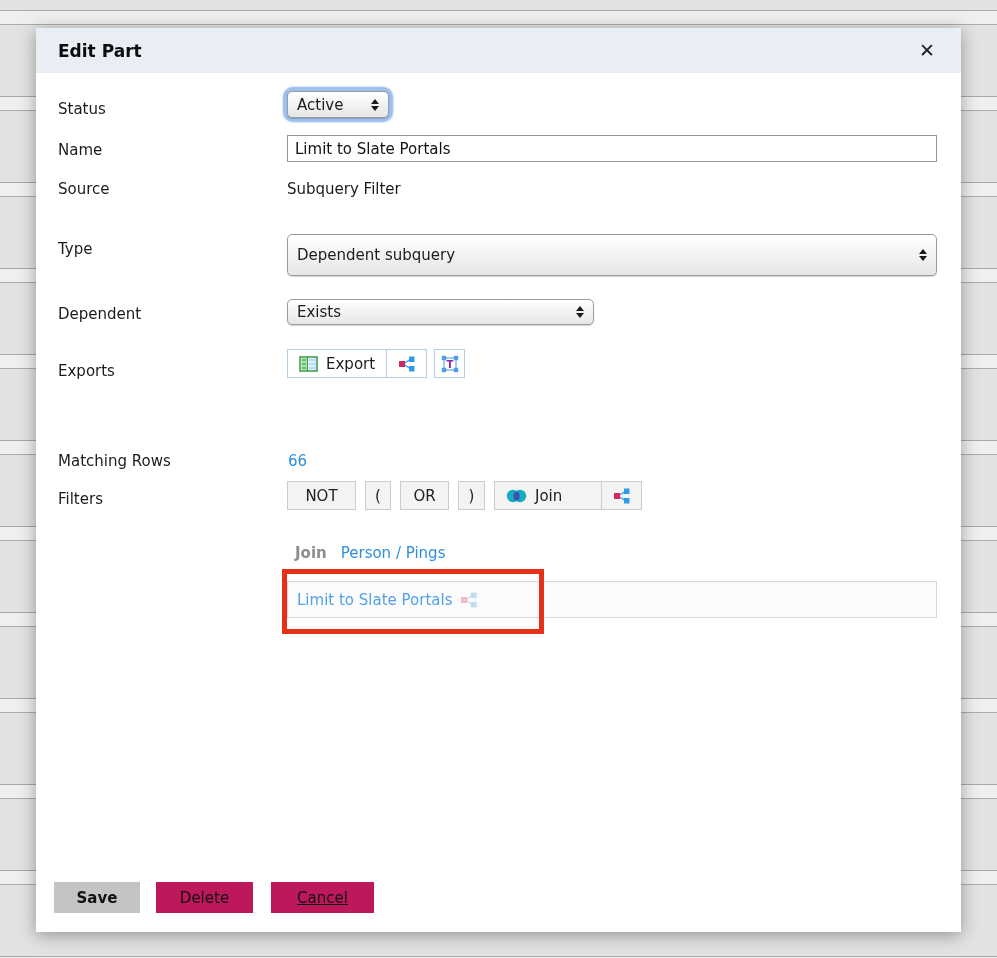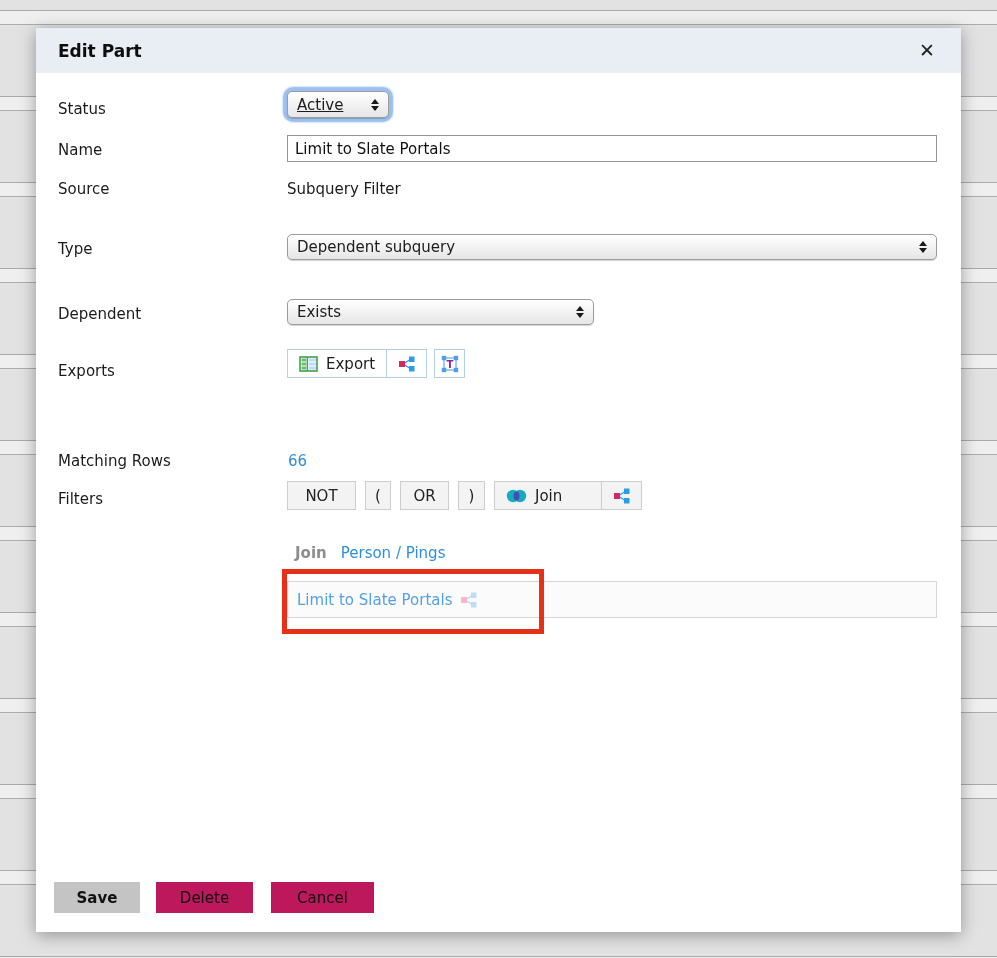--- a/index.html
+++ b/index.html
@@ -46,21 +46,21 @@
     background:linear-gradient(#ffffff,#f3f3f3 48%,#e6e6e6);
     box-shadow:0 1px 1px rgba(0,0,0,0.18);
     padding:0 9px; cursor:pointer;
   }
   .select .arrows { margin-left:auto; display:flex; flex-direction:column; gap:2px; padding-left:8px; }
   .tri-up   { width:0; height:0; border-left:4px solid transparent; border-right:4px solid transparent; border-bottom:5px solid #1a1a1a; }
   .tri-down { width:0; height:0; border-left:4px solid transparent; border-right:4px solid transparent; border-top:5px solid #1a1a1a; }
   .focus-ring {
     position:absolute; left:248px; top:60px;
     padding:3px; border-radius:9px;
-    background:#9dc0ee; box-shadow:0 0 2px 1px rgba(120,165,235,.9);text-decoration:underline;
+    background:#9dc0ee; box-shadow:0 0 2px 1px rgba(120,165,235,.9);
   }
   .focus-ring .select { position:static; width:102px; height:27px; }
 
   .text-input {
     position:absolute; left:251px; top:107px; width:650px; height:27px;
     border:1px solid #949494; font:15px "DejaVu Sans","Liberation Sans",sans-serif;
     padding:0 7px; color:#111; background:#fff;
   }
 
   .link { color:#2e8fdd; cursor:pointer; text-decoration:none; }
@@ -91,21 +91,21 @@
     border:5px solid #e63018; pointer-events:none;
   }
 
   .footer-btn {
     position:absolute; top:854px; height:31px; border:none;
     background:#be185d; font:15px "DejaVu Sans","Liberation Sans",sans-serif;
     color:#111; cursor:pointer;
   }
   .save-btn { left:18px; width:86px; background:#c4c4c4; font-weight:bold; }
   .delete-btn { left:120px; width:97px; }
-  .cancel-btn { left:235px; width:103px; }
+  .cancel-btn { left:235px; width:103px;text-decoration:underline; }
 
   svg { display:block; }
 </style>
 </head>
 <body>
 
 <div class="bg-table"></div>
 
 <div class="modal">
 
@@ -125,21 +125,21 @@
     </div>
   </div>
 
   <div class="field-label" style="top:113px">Name</div>
   <input class="text-input" type="text" value="Limit to Slate Portals" style="">
 
   <div class="field-label" style="top:152px">Source</div>
   <div class="static-value" style="left:251px; top:152px">Subquery Filter</div>
 
   <div class="field-label" style="top:212px">Type</div>
-  <div class="select" style="left:251px; top:206px; width:650px; height:26px;">
+  <div class="select" style="left:251px; top:206px; width:650px; height:42px;">
     <span>Dependent subquery</span>
     <span class="arrows">
         <span class="tri-up"></span>
         <span class="tri-down"></span>
       </span>
   </div>
 
   <div class="field-label" style="top:277px">Dependent</div>
   <div class="select" style="left:251px; top:271px; width:307px; height:26px;">
     <span>Exists</span>

